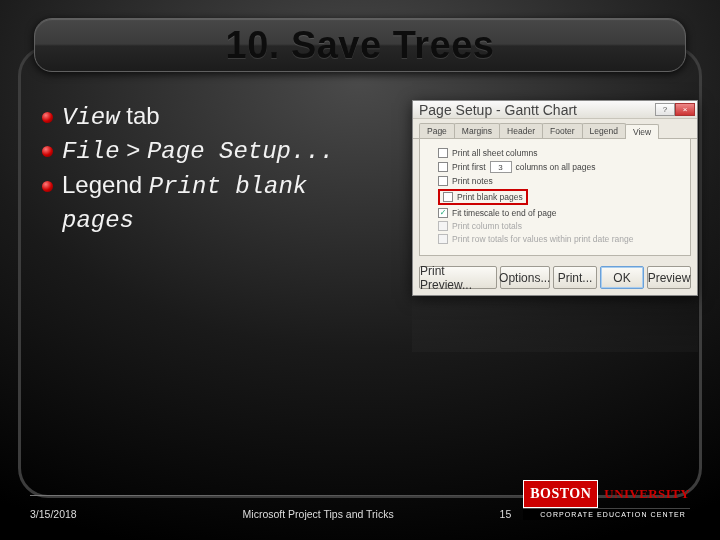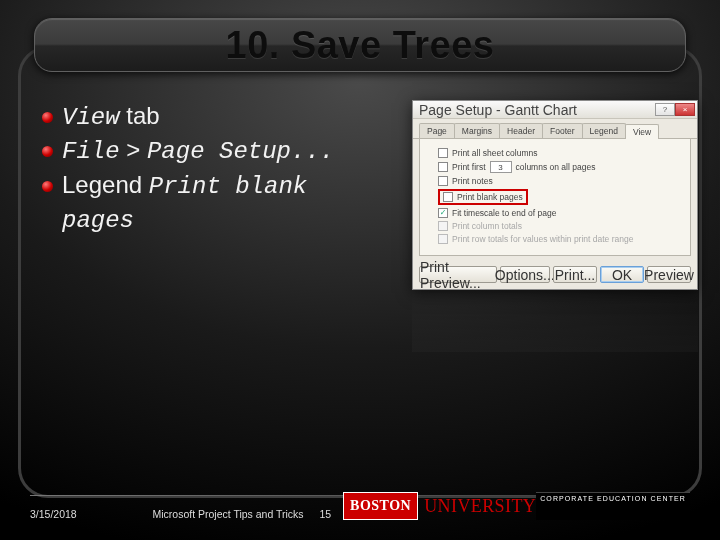--- a/index.html
+++ b/index.html
@@ -138,25 +138,25 @@
   gap: 4px;
 }
 .dlg-buttons {
   display: flex;
   justify-content: flex-end;
   gap: 3px;
   padding: 4px 6px 6px 6px;
 }
 .dlg-buttons .btn {
   min-width: 44px;
-  height: 17px;
+  height: 23px;
   border: 1px solid #9d9a91;
   border-radius: 2px;
   background: linear-gradient(to bottom, #fbfaf6, #e5e2d8);
-  font-size: 14px;
+  font-size: 12px;
   display: flex; align-items: center; justify-content: center;
   color: #333;
 }
 .dlg-buttons .btn.primary { border-color: #6aa0d8; box-shadow: 0 0 0 1px #a8cdef inset; }
 .dlg-reflect {
   position: absolute;
   top: 282px; right: 22px;
   width: 286px; height: 70px;
   background: linear-gradient(to bottom, rgba(120,120,120,0.18), rgba(0,0,0,0));
   transform: scaleY(-1);
@@ -173,38 +173,38 @@
   color: #ddd;
 }
 .footer-line {
   position: absolute;
   bottom: 44px; left: 30px; right: 180px;
   height: 1px;
   background: linear-gradient(to right, #777, #444);
 }
 .footer-center { flex: 1; text-align: center; margin-left: 60px; margin-top: 16px; }
 .bu-logo {
-  display: flex; flex-direction: row; align-items: stretch;
+  display: flex; flex-direction: column; align-items: stretch;
 }
 .bu-top {
   display: flex; align-items: stretch; height: 28px;
 }
 .bu-red {
   background: #cc0000; color: #fff;
   font-weight: 900; font-family: Georgia, serif;
   font-size: 14px; letter-spacing: 0.5px;
   padding: 4px 6px;
   display: flex; align-items: center;
   border: 1px solid #fff;
 }
 .bu-uni {
   color: #cc0000;
   font-family: Georgia, serif;
-  font-weight: 400;
-  font-size: 18px;
+  font-weight: 700;
+  font-size: 13px;
   letter-spacing: 0.4px;
   padding: 4px 0 4px 6px;
   display: flex; align-items: center;
 }
 .bu-sub {
   background: #000; color: #fff;
   font-size: 7px; letter-spacing: 1.1px;
   padding: 2px 4px;
   text-align: right;
   border-top: 1px solid #444;

